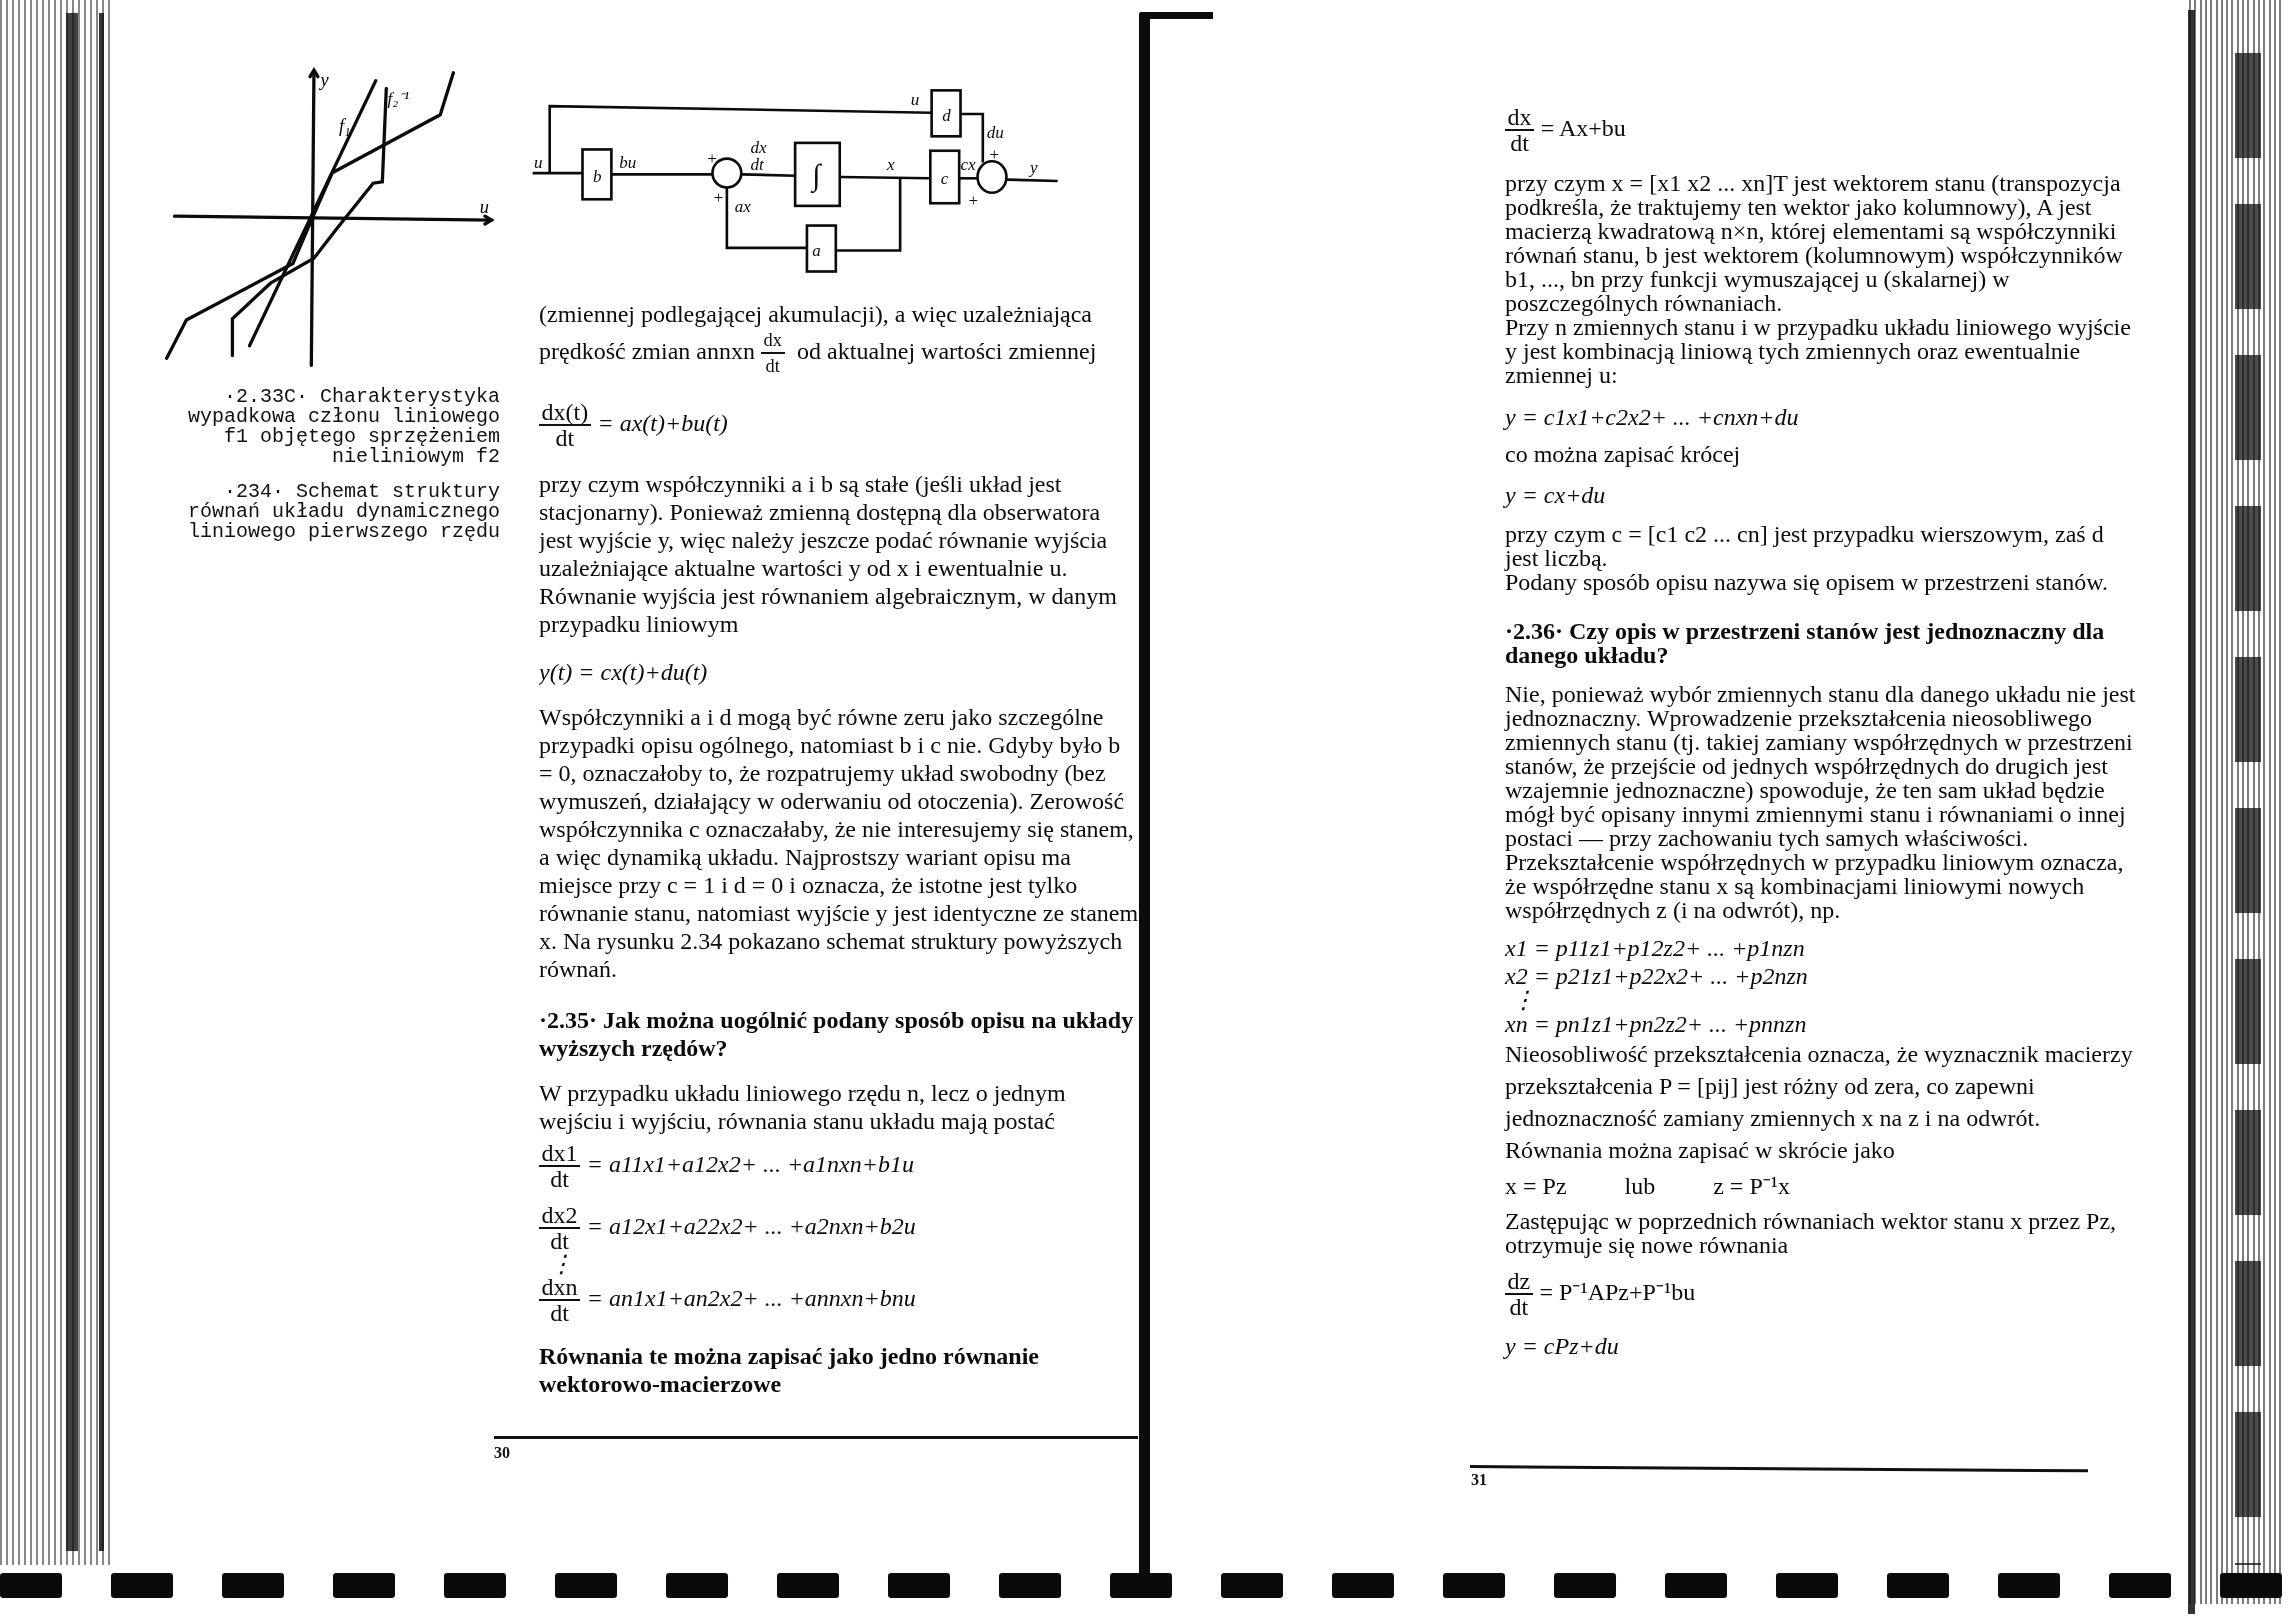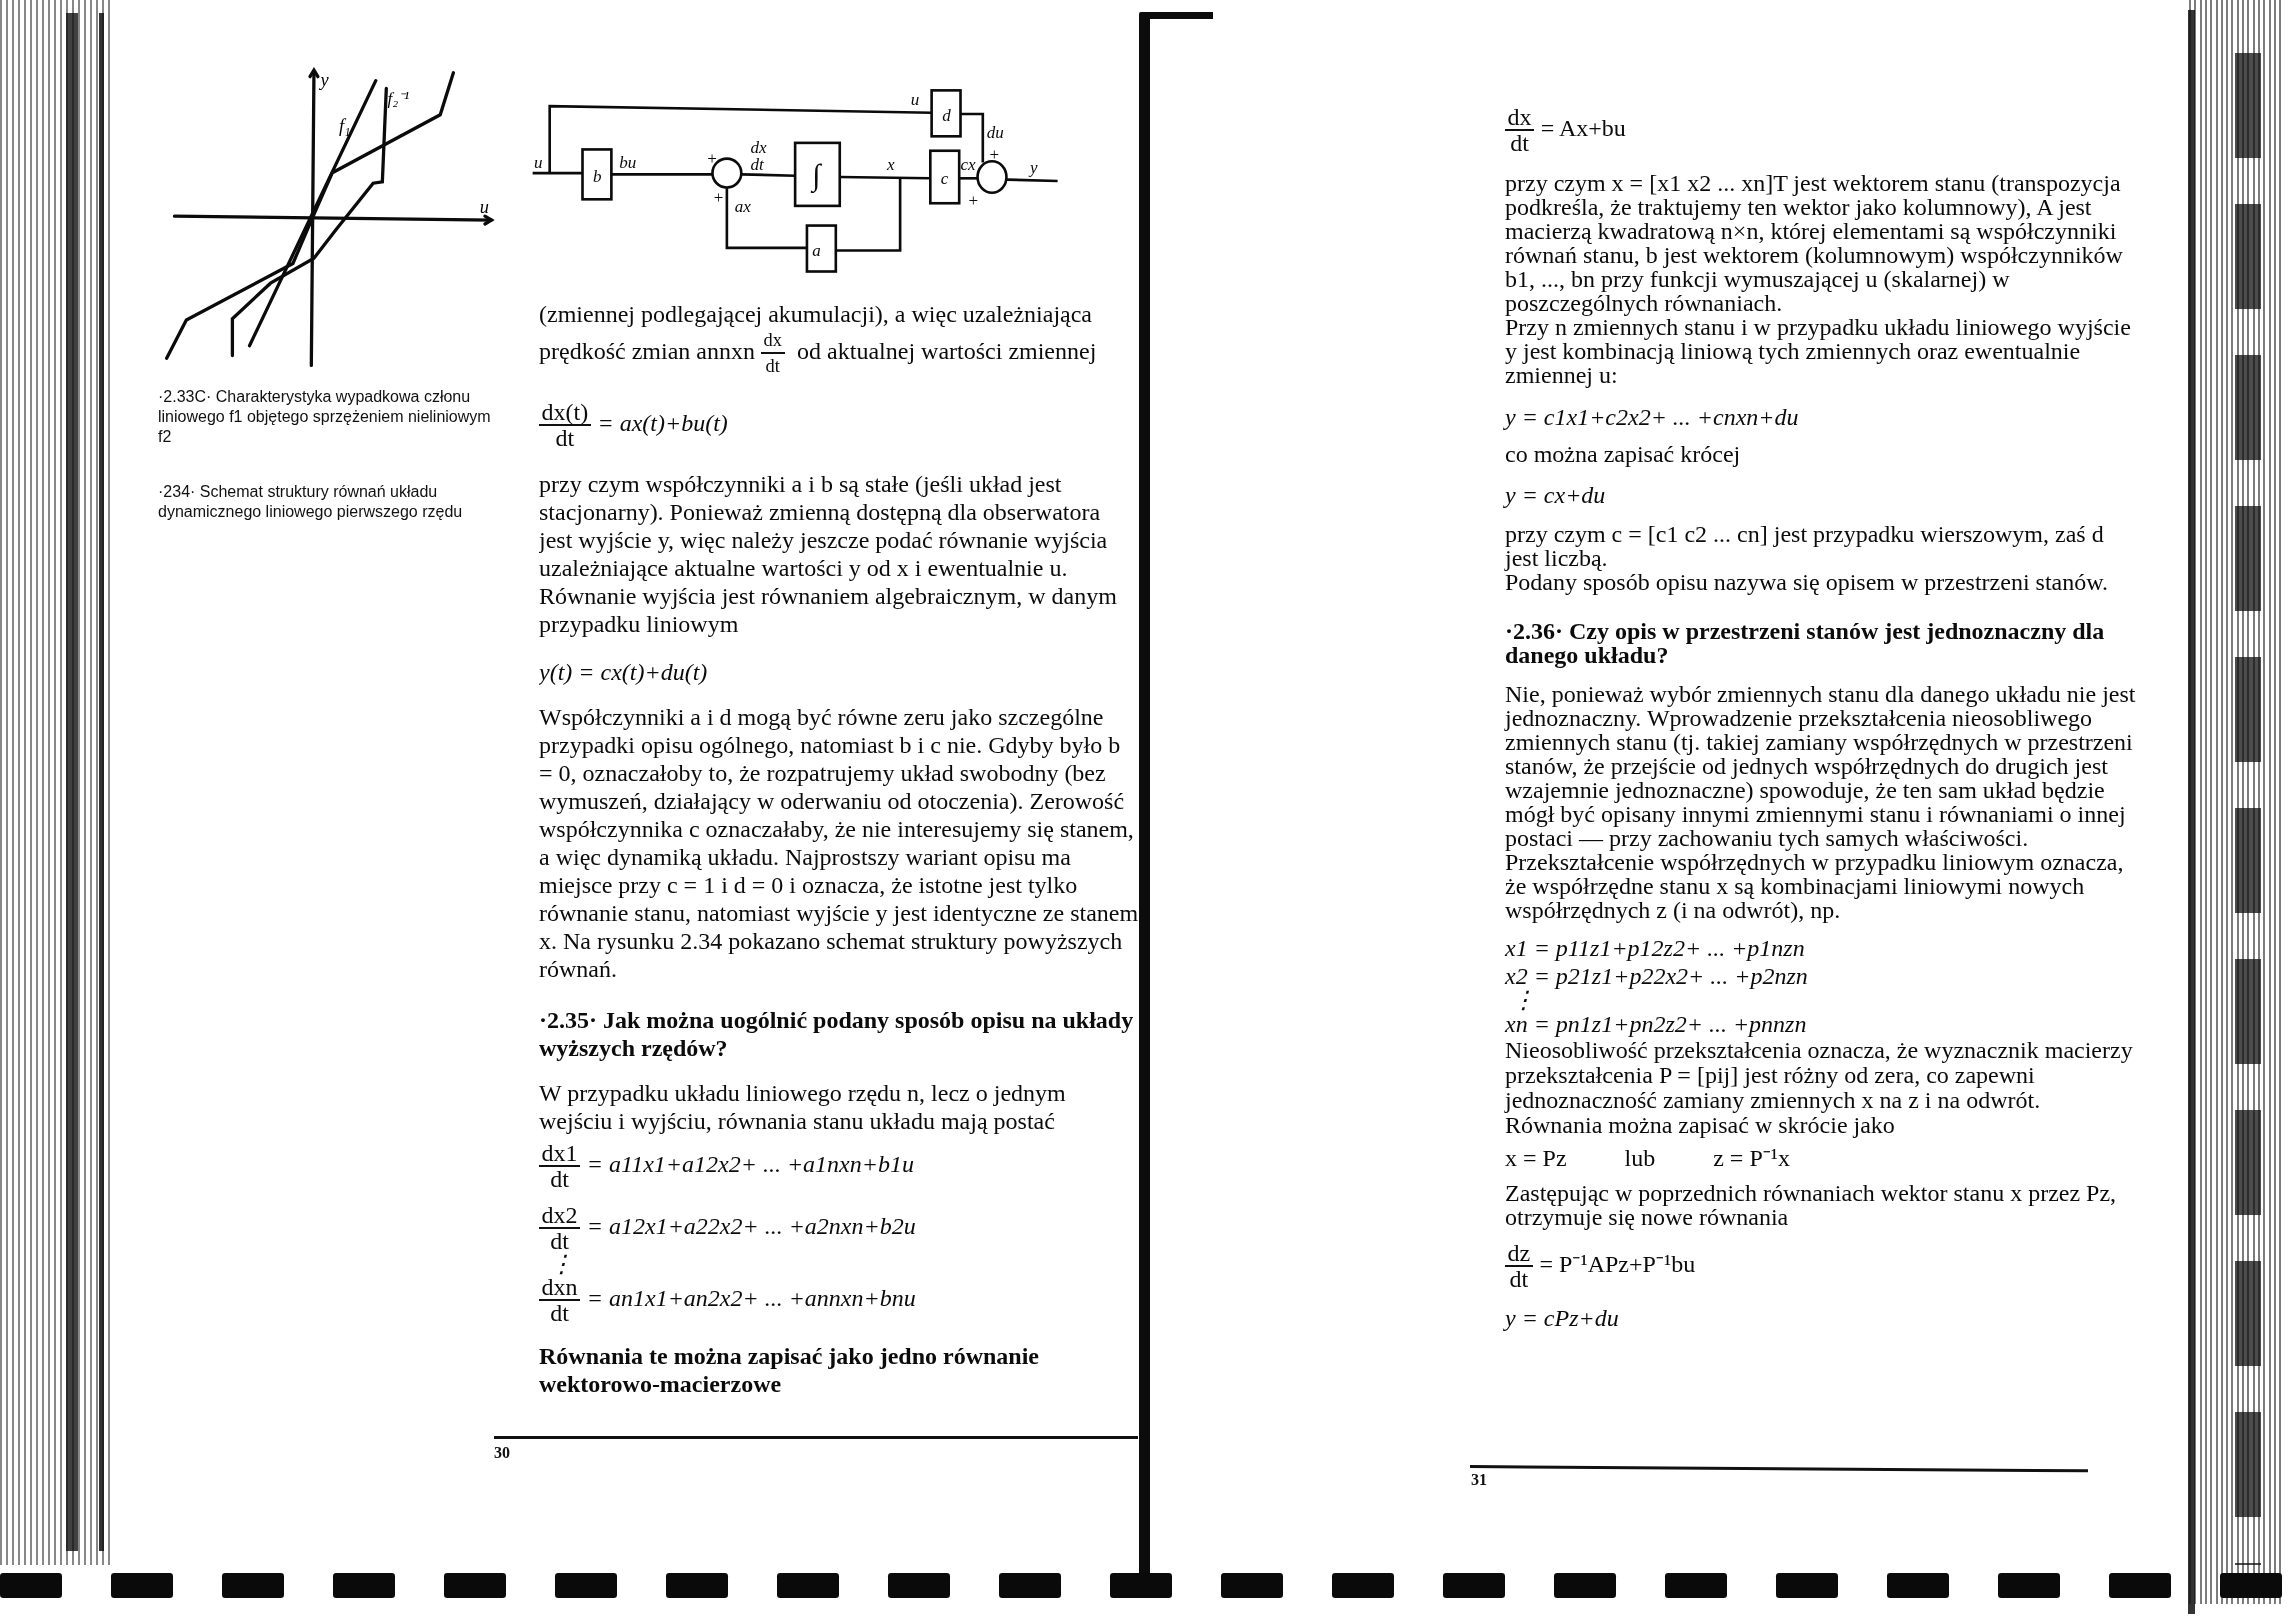--- a/index.html
+++ b/index.html
@@ -37,21 +37,21 @@
   .sprocket-row {
     left:0; top:1573px; width:2295px; height:25px;
     display:flex; gap:0;
   }
   .sprocket { width:62px; height:25px; background:#0a0a0a; border-radius:3.3px; margin-right:49px; flex:0 0 auto; }
 
   
   .page { font-family:"Liberation Serif", serif; font-size:24px; line-height:28px; color:#0b0b0b; }
   .page p { margin:0; }
   .bold { font-weight:bold; }
-  .caption { font-family:Liberation Sans, sans-serif; font-size:16px; line-height:20px; color:#111; }
+  .caption { font-family:Liberation Mono, monospace; font-size:20px; line-height:20px; color:#111;text-align:right; }
   .eq { font-family:"Liberation Serif", serif; font-size:24px; font-style:italic; white-space:nowrap; }
   .frac { display:inline-block; vertical-align:middle; text-align:center; margin-right:6.6px; font-style:normal; }
   .frac .num { display:block; border-bottom:2px solid #111; padding:0 2.6px; line-height:24px; }
   .frac .den { display:block; line-height:24px; }
   .pagenum { font-family:"Liberation Serif", serif; font-size:16px; font-weight:bold; }
   .rule { height:3.3px; background:#111; }
   .clip-right { overflow:hidden; }
 </style>
 </head>
 <body>
@@ -225,21 +225,21 @@
   <p style="line-height:24px">Podany sposób opisu nazywa się opisem w przestrzeni stanów.</p>
 
   <p class="bold" style="margin-top:25px;line-height:24px">·2.36· Czy opis w przestrzeni stanów jest jednoznaczny dla danego układu?</p>
   <p style="margin-top:14.5px;line-height:24px">Nie, ponieważ wybór zmiennych stanu dla danego układu nie jest jednoznaczny. Wprowadzenie przekształcenia nieosobliwego zmiennych stanu (tj. takiej zamiany współrzędnych w przestrzeni stanów, że przejście od jednych współrzędnych do drugich jest wzajemnie jednoznaczne) spowoduje, że ten sam układ będzie mógł być opisany innymi zmiennymi stanu i równaniami o innej postaci — przy zachowaniu tych samych właściwości. Przekształcenie współrzędnych w przypadku liniowym oznacza, że współrzędne stanu x są kombinacjami liniowymi nowych współrzędnych z (i na odwrót), np.</p>
 
   <div class="eq" style="margin-top:12px">x1 = p11z1+p12z2+ ... +p1nzn</div>
   <div class="eq">x2 = p21z1+p22x2+ ... +p2nzn</div>
   <div class="eq" style="margin-left:6.6px;line-height:20px">⋮</div>
   <div class="eq">xn = pn1z1+pn2z2+ ... +pnnzn</div>
 
-  <p style="line-height:25px">Nieosobliwość przekształcenia oznacza, że wyznacznik macierzy przekształcenia P = [pij] jest różny od zera, co zapewni jednoznaczność zamiany zmiennych x na z i na odwrót. Równania można zapisać w skrócie jako</p>
+  <p style="line-height:32px">Nieosobliwość przekształcenia oznacza, że wyznacznik macierzy przekształcenia P = [pij] jest różny od zera, co zapewni jednoznaczność zamiany zmiennych x na z i na odwrót. Równania można zapisać w skrócie jako</p>
   <div class="eq" style="margin:6.6px 0 9.2px 0;font-style:normal">
     <span>x = Pz</span>
     <span style="display:inline-block;width:46px"></span>
     <span>lub</span>
     <span style="display:inline-block;width:46px"></span>
     <span>z = P⁻¹x</span>
   </div>
   <p style="line-height:24px">Zastępując w poprzednich równaniach wektor stanu x przez Pz, otrzymuje się nowe równania</p>
   <div class="eq" style="margin-top:12px;font-style:normal">
     <span class="frac">

